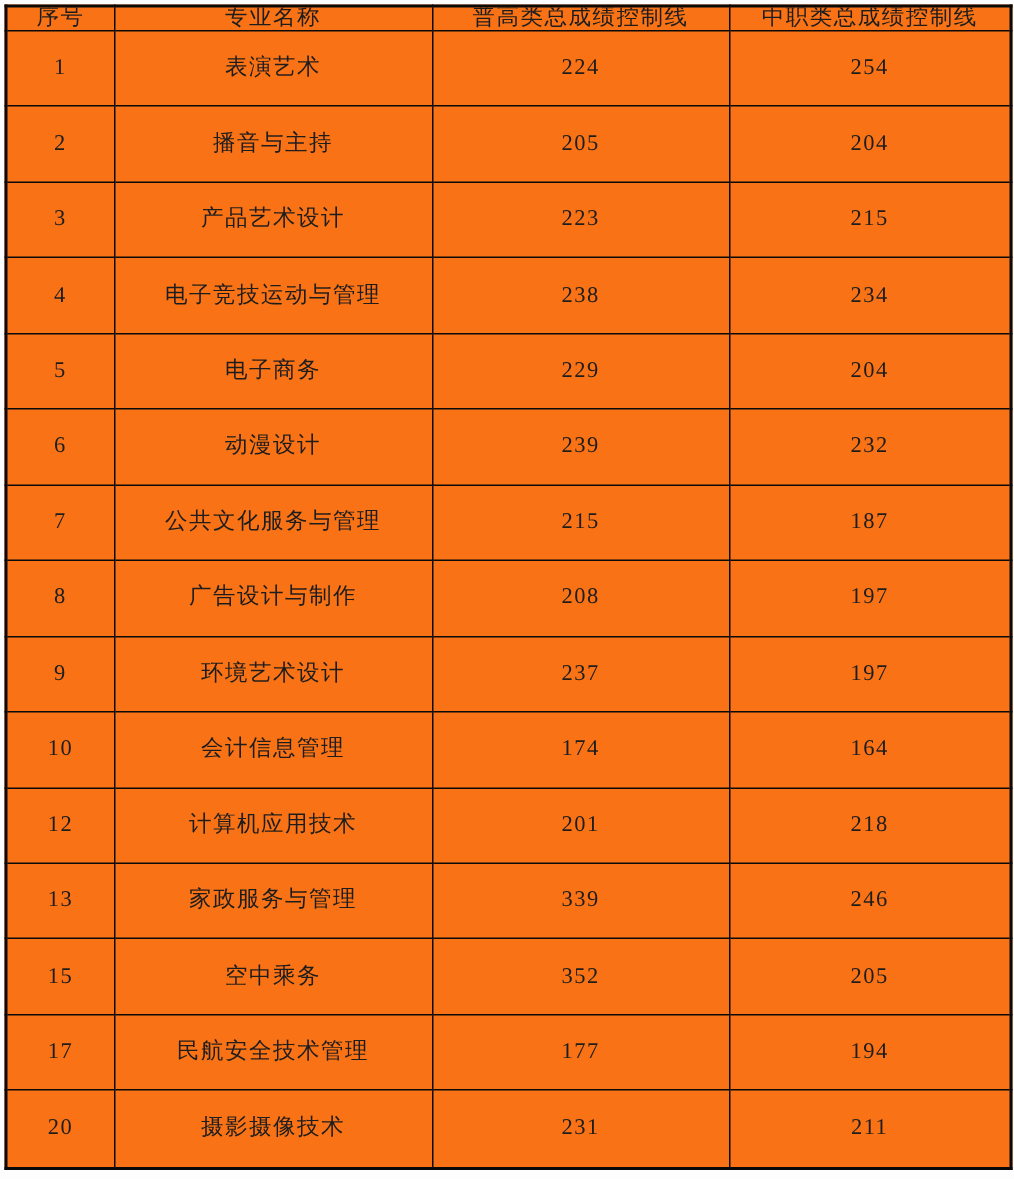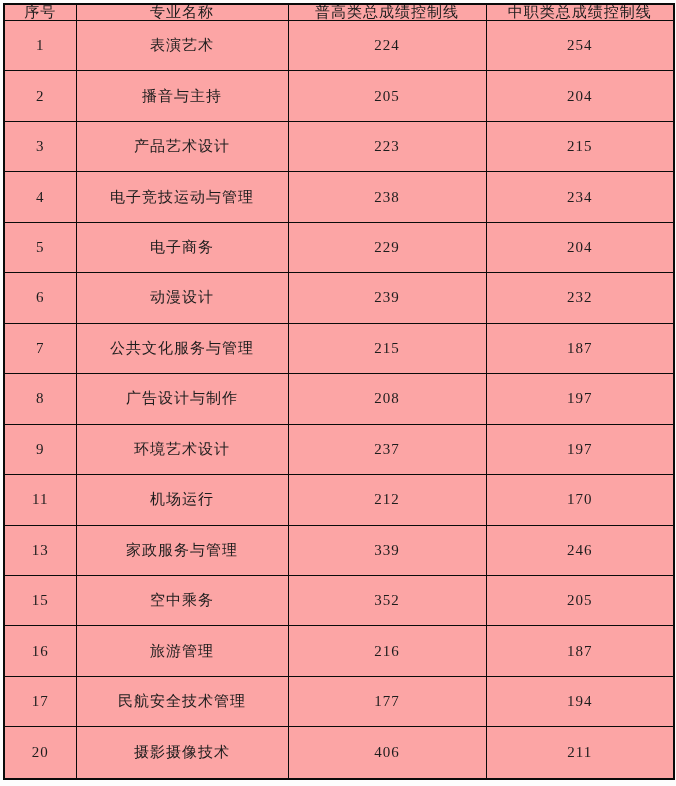--- a/index.html
+++ b/index.html
@@ -16,21 +16,21 @@
     box-sizing: border-box;
     width: 676px;
     height: 786px;
     padding: 3px 3px 6px 3px;
   }
   table.score-table {
     border-collapse: collapse;
     table-layout: fixed;
     width: 670px;
     height: 777px;
-    background: #fca5a5;
+    background: #f97316;
     border: 2px solid #0a0a0a;
     font-family: "Liberation Serif", "DejaVu Serif", serif;
     color: #1d1d1d;
   }
   table.score-table th,
   table.score-table td {
     border: 1px solid #0a0a0a;
     text-align: center;
     vertical-align: middle;
     padding: 0;
@@ -114,50 +114,50 @@
           <td>208</td>
           <td>197</td>
         </tr>
         <tr>
           <td>9</td>
           <td>环境艺术设计</td>
           <td>237</td>
           <td>197</td>
         </tr>
         <tr>
-          <td>11</td>
-          <td>机场运行</td>
-          <td>212</td>
-          <td>170</td>
+          <td>10</td>
+          <td>会计信息管理</td>
+          <td>174</td>
+          <td>164</td>
+        </tr>
+        <tr>
+          <td>12</td>
+          <td>计算机应用技术</td>
+          <td>201</td>
+          <td>218</td>
         </tr>
         <tr>
           <td>13</td>
           <td>家政服务与管理</td>
           <td>339</td>
           <td>246</td>
         </tr>
         <tr>
           <td>15</td>
           <td>空中乘务</td>
           <td>352</td>
           <td>205</td>
         </tr>
         <tr>
-          <td>16</td>
-          <td>旅游管理</td>
-          <td>216</td>
-          <td>187</td>
-        </tr>
-        <tr>
           <td>17</td>
           <td>民航安全技术管理</td>
           <td>177</td>
           <td>194</td>
         </tr>
         <tr>
           <td>20</td>
           <td>摄影摄像技术</td>
-          <td>406</td>
+          <td>231</td>
           <td>211</td>
         </tr>
       </tbody>
   </table>
 </div>
 
 </body></html>

